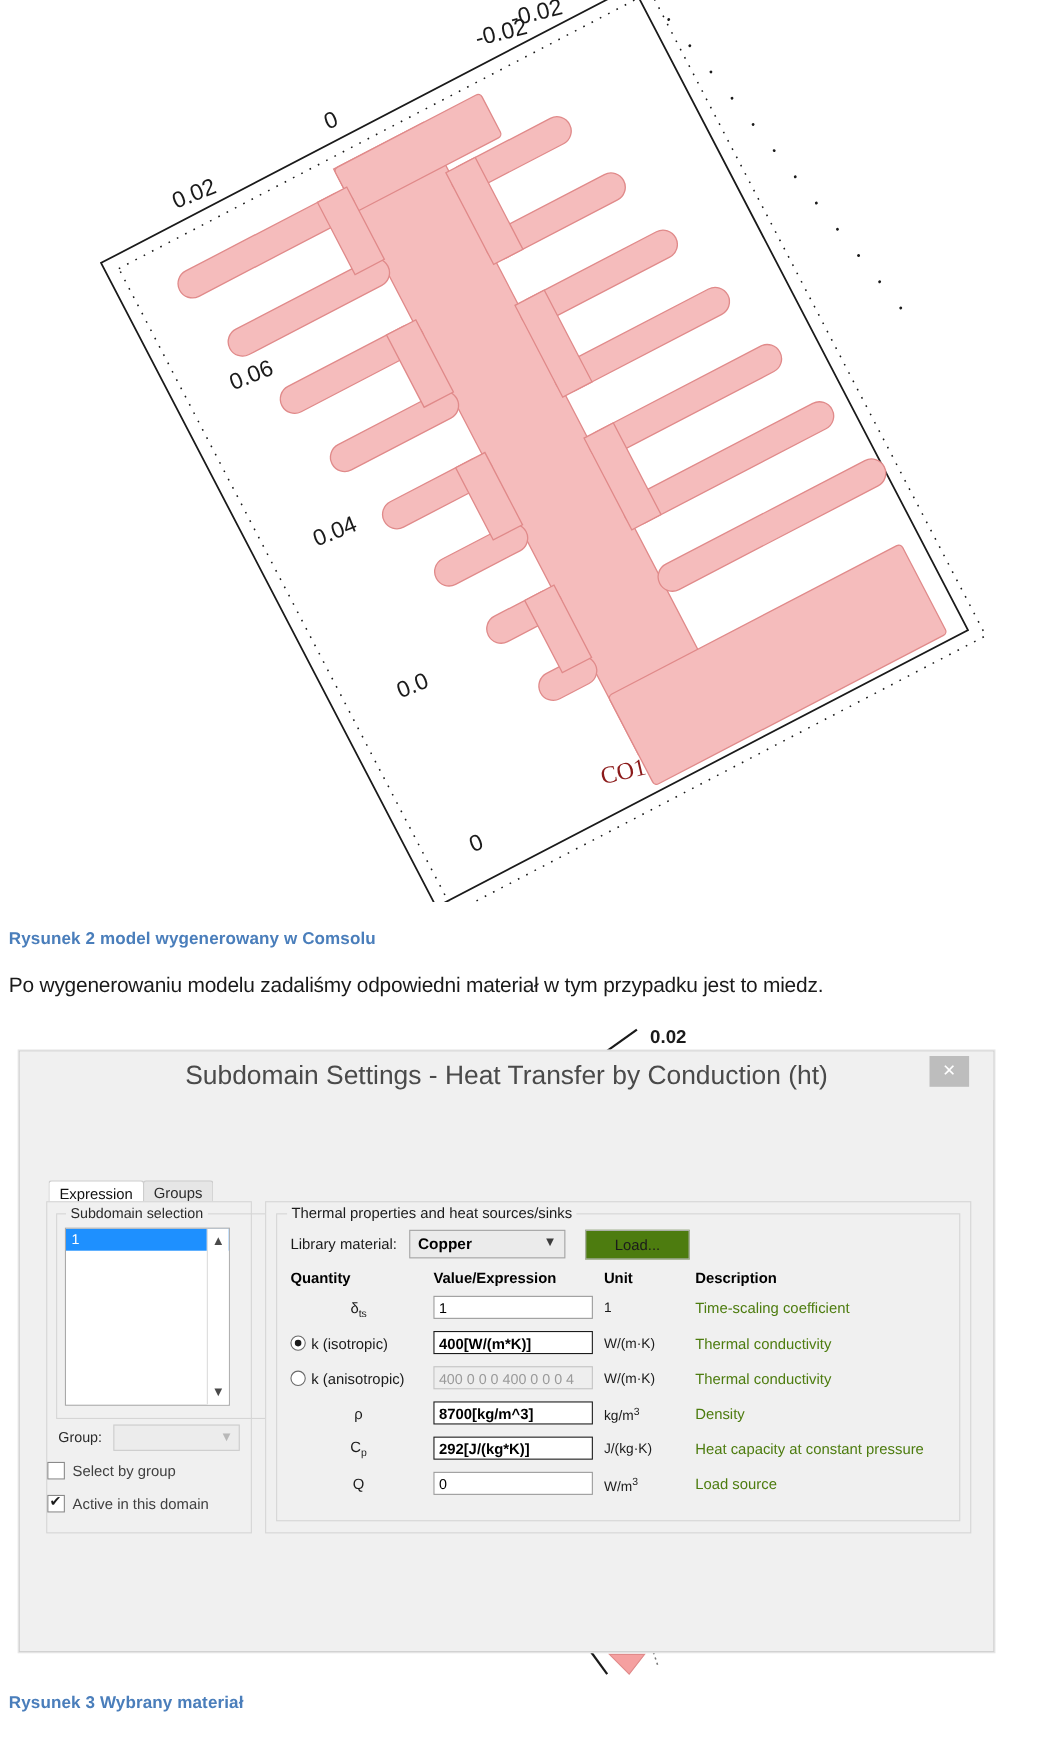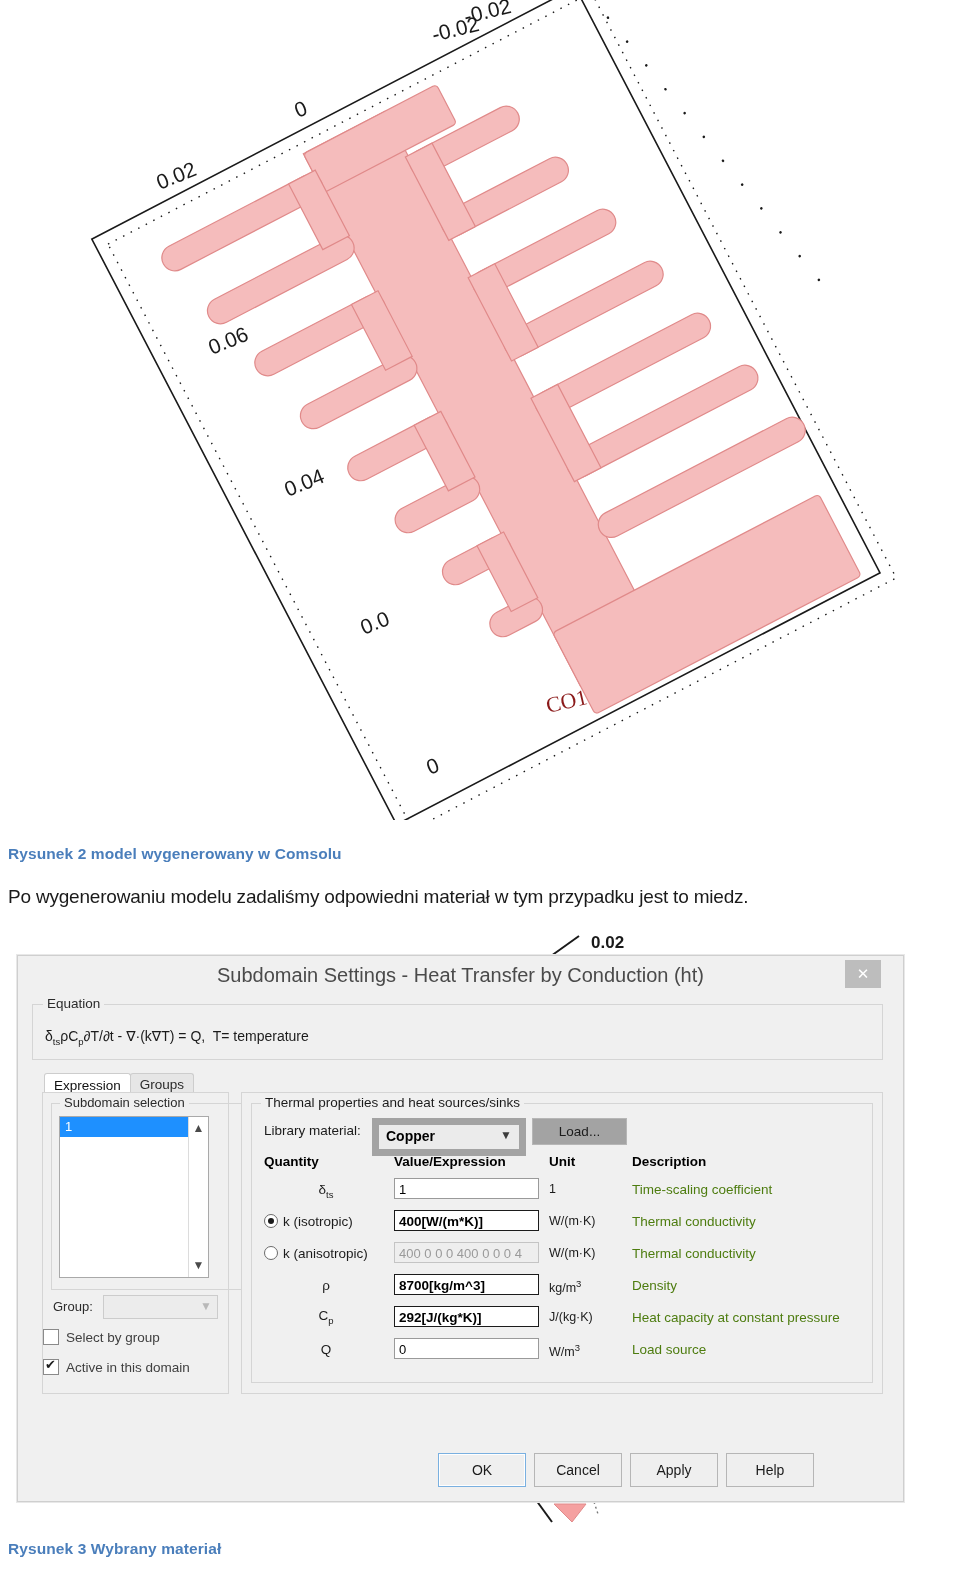--- a/index.html
+++ b/index.html
@@ -20,21 +20,21 @@
 
   
   .bg-remnant{position:absolute;pointer-events:none;}
 
   
   #dialog{position:absolute;left:17px;top:955px;width:885px;height:545px;
           background:#f0f0f0;border:1px solid #cfcfcf;
           box-shadow:0 0 0 1px #e8e8e8;}
   #dialog-titlebar{height:44px;position:relative;background:#f0f0f0;}
   #dialog-title{position:absolute;left:0;right:0;top:8px;text-align:center;
-                font-size:20px;color:#4a4a4a;font-weight:normal;}
+                font-size:24px;color:#4a4a4a;font-weight:normal;}
   #dialog-close{position:absolute;right:22px;top:4px;width:36px;height:28px;
                 background:#bdbdbd;color:#fff;font-size:15px;line-height:28px;
                 text-align:center;cursor:pointer;}
 
   .groupbox{position:absolute;border:1px solid #d5d5d5;background:#f0f0f0;}
   .groupbox-legend{position:absolute;top:-9px;left:10px;background:#f0f0f0;
                    padding:0 4px;font-size:13.5px;color:#2b2b2b;}
 
   
   #group-equation{left:14px;top:48px;width:849px;height:54px;}
@@ -87,25 +87,25 @@
                border:1px solid #d5d5d5;position:absolute;}
   #tabs-right{left:225px;top:117px;width:640px;}
   #group-thermal{position:absolute;left:9px;top:10px;width:620px;height:278px;
                  border:1px solid #d5d5d5;}
   #thermal-legend{position:absolute;top:-9px;left:9px;background:#f0f0f0;padding:0 4px;
                   font-size:13.5px;color:#1b1b1b;}
 
   #lib-row{position:absolute;left:12px;top:14px;width:600px;height:26px;}
   #lib-label{position:absolute;left:0;top:5px;font-size:13.5px;color:#1b1b1b;}
   #lib-combo{position:absolute;left:108px;top:0;width:140px;height:24px;
-             background:#ebebeb;border:7px solid #a3a3a3;}
+             background:#ebebeb;border:1px solid #a3a3a3;}
   #lib-combo-value{position:absolute;left:7px;top:3px;font-size:14px;font-weight:bold;color:#000;}
   #lib-combo-caret{position:absolute;right:7px;top:3px;font-size:12px;color:#3c3c3c;}
   #btn-load{position:absolute;left:268px;top:0;width:93px;height:25px;
-            background:#a3a3a3;border:1px solid #b6b6b6;font-size:13.5px;color:#1b1b1b;
+            background:#4d7c0f;border:1px solid #b6b6b6;font-size:13.5px;color:#1b1b1b;
             text-align:center;line-height:25px;cursor:pointer;}
 
   
   #prop-table{position:absolute;left:12px;top:50px;width:600px;}
   .prop-hdr{position:absolute;font-size:13.5px;font-weight:bold;color:#000;}
   .prop-row{position:absolute;left:0;width:600px;height:27px;}
   .col-quantity{position:absolute;left:0;width:124px;text-align:left;font-size:13.5px;color:#1b1b1b;}
   .col-quantity.center{text-align:center;width:124px;}
   .col-value{position:absolute;left:130px;width:145px;height:21px;background:#fff;
              border:1px solid #9a9a9a;font-size:13px;color:#000;padding-left:4px;
@@ -234,26 +234,20 @@
   <path d="M66 4 L70 16" stroke="#777" stroke-width="1.4" stroke-dasharray="2 3"></path>
 </svg>
 
 <div id="dialog">
 
   <div id="dialog-titlebar">
     <div id="dialog-title">Subdomain Settings - Heat Transfer by Conduction (ht)</div>
     <div id="dialog-close">✕</div>
   </div>
 
-  <div class="groupbox" id="group-equation">
-    <span class="groupbox-legend">Equation</span>
-    <div id="equation-text">
-      <span>δ</span><sub>ts</sub><span>ρC</span><sub>p</sub><span>∂T/∂t - ∇·(k∇T) = Q,&nbsp; T= temperature</span>
-    </div>
-  </div>
 
   <div class="tabstrip" id="tabs-left">
     <div class="tab active">Expression</div>
     <div class="tab">Groups</div>
   </div>
 
   <div id="panel-left">
     <div id="group-subdomain-sel">
       <span id="subdomain-sel-legend">Subdomain selection</span>
       <div id="subdomain-listbox">
@@ -343,21 +337,15 @@
         <div class="prop-row" style="top:184px">
           <span class="col-quantity center" style="top:4px">Q</span>
           <div class="col-value">0</div>
           <span class="col-unit" style="top:4px">W/m<sup>3</sup></span>
           <span class="col-desc" style="top:4px">Load source</span>
         </div>
       </div>
     </div>
   </div>
 
-  <div id="dialog-footer">
-    <div class="dlg-btn" id="btn-ok">OK</div>
-    <div class="dlg-btn" id="btn-cancel">Cancel</div>
-    <div class="dlg-btn" id="btn-apply">Apply</div>
-    <div class="dlg-btn" id="btn-help">Help</div>
-  </div>
 </div>
 
 <div class="fig-caption" id="caption-fig3">Rysunek 3 Wybrany materiał</div>
 
 </body></html>

